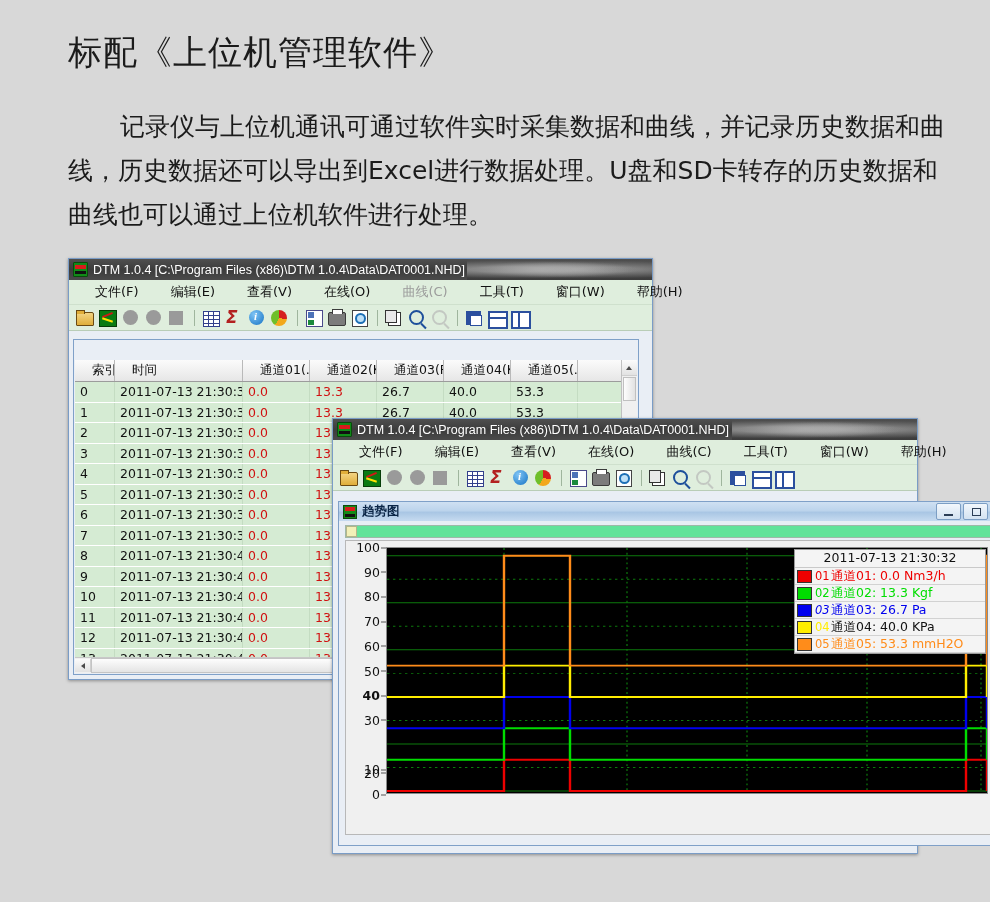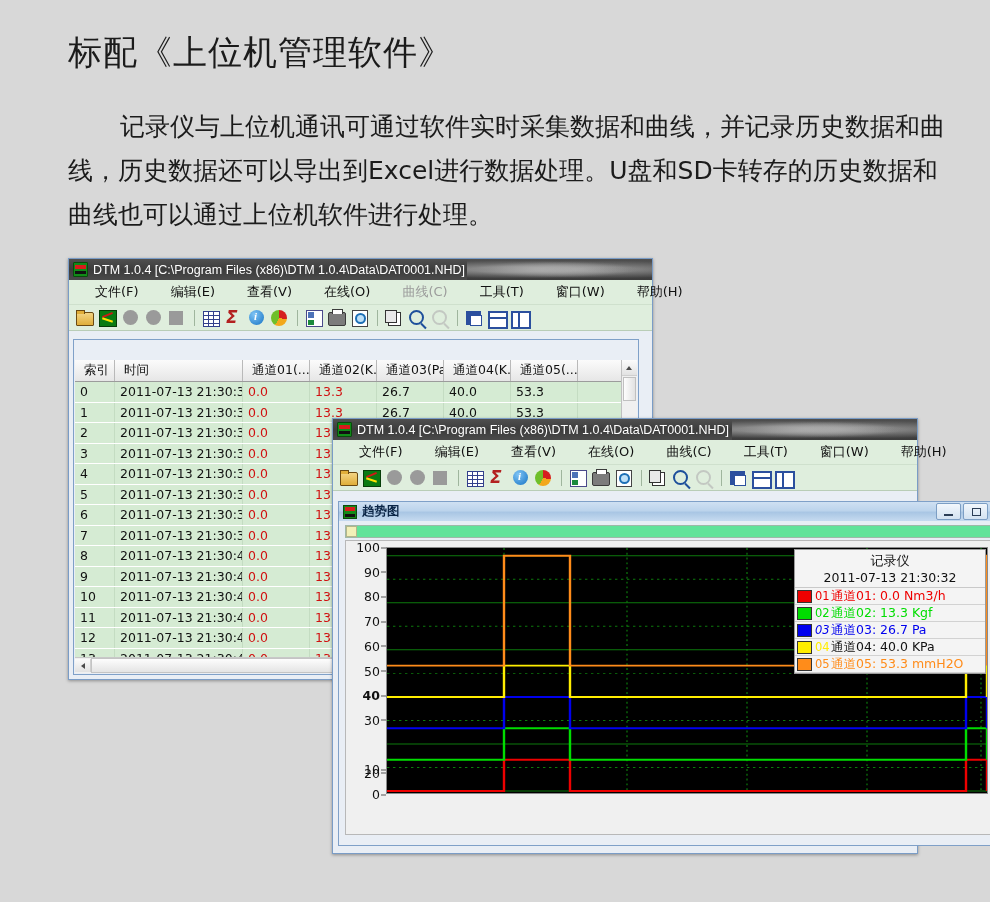--- a/index.html
+++ b/index.html
@@ -131,21 +131,21 @@
   .wbtn.close{background:linear-gradient(to bottom,#e88b8b,#c22b2b);border-color:#8d1c1c;}
   .wbtn .min{position:absolute;left:7px;bottom:3px;width:9px;height:2px;background:#2b3d55;}
   .wbtn .max{position:absolute;left:8px;top:4px;width:7px;height:6px;border:1px solid #2b3d55;}
   .wbtn .x1,.wbtn .x2{position:absolute;left:10px;top:6px;width:10px;height:2px;background:#fff;}
   .wbtn .x1{transform:rotate(45deg);left:6px;}
   .wbtn .x2{transform:rotate(-45deg);left:6px;}
 
   
   .grid{font-family:"DejaVu Sans","Liberation Sans",sans-serif;}
   .grid-head{display:flex;height:21px;background:linear-gradient(to bottom,#fbfbfb,#e6e6e6);border-bottom:1px solid #9c9c9c;}
-  .gh{font-size:12.5px;color:#111;display:flex;align-items:center;padding-left:9px;
+  .gh{font-size:12.5px;color:#111;display:flex;align-items:center;padding-left:17px;
       border-right:1px solid #b9b9b9;box-sizing:border-box;overflow:hidden;white-space:nowrap;}
   .grow{display:flex;height:19.5px;background:#d5ebd3;border-bottom:1px solid #ffffff;}
   .gc{font-size:12.5px;color:#111;display:flex;align-items:center;padding-left:5px;
       border-right:1px solid #c4dcc2;box-sizing:border-box;overflow:hidden;white-space:nowrap;}
   .gc.red{color:#d01010;}
   .vscroll{width:15px;background:#f0f0f0;border-left:1px solid #c0c0c0;position:relative;}
   .vscroll .up{position:absolute;top:0;left:0;right:0;height:15px;background:linear-gradient(to bottom,#fbfbfb,#e2e2e2);border-bottom:1px solid #cfcfcf;}
   .vscroll .up::after{content:"";position:absolute;left:4px;top:6px;border-left:3px solid transparent;border-right:3px solid transparent;border-bottom:4px solid #4a4a4a;}
   .vscroll .thumb{position:absolute;top:17px;left:1px;right:1px;height:22px;background:linear-gradient(to right,#fdfdfd,#e2e2e2);border:1px solid #c0c0c0;}
   .hscroll{height:15px;background:#f0f0f0;border-top:1px solid #c8c8c8;display:flex;align-items:center;}
@@ -553,21 +553,20 @@
             <path d="M 0 253 L 97.5 253 L 97.5 220.415 L 152.5 220.415 L 152.5 253 L 482.5 253 L 482.5 220.415 L 500 220.415 L 500 253 L 500 253" fill="none" stroke="#ee0000" stroke-width="2"></path>
             <path d="M 0 220.415 L 97.5 220.415 L 97.5 187.58499999999998 L 152.5 187.58499999999998 L 152.5 220.415 L 482.5 220.415 L 482.5 187.58499999999998 L 500 187.58499999999998 L 500 220.415 L 500 220.415" fill="none" stroke="#00dd00" stroke-width="2"></path>
             <path d="M 0 187.58499999999998 L 97.5 187.58499999999998 L 97.5 155 L 152.5 155 L 152.5 187.58499999999998 L 482.5 187.58499999999998 L 482.5 155 L 500 155 L 500 187.58499999999998 L 500 187.58499999999998" fill="none" stroke="#0000ee" stroke-width="2"></path>
             <path d="M 0 155 L 97.5 155 L 97.5 122.41500000000002 L 152.5 122.41500000000002 L 152.5 155 L 482.5 155 L 482.5 122.41500000000002 L 500 122.41500000000002 L 500 155 L 500 155" fill="none" stroke="#ffee00" stroke-width="2"></path>
             <path d="M 0 122.41500000000002 L 97.5 122.41500000000002 L 97.5 8 L 152.5 8 L 152.5 122.41500000000002 L 482.5 122.41500000000002 L 482.5 8 L 500 8 L 500 122.41500000000002 L 500 122.41500000000002" fill="none" stroke="#ff8c1a" stroke-width="2"></path>
           </svg>
       </div>
 
 
       <div class="legend" style="right:8px;top:8px;width:190px;">
-        <div class="lg-title">记录仪</div>
         <div class="lg-sub">2011-07-13 21:30:32</div>
         <div id="legend-rows">
             <div class="lg-row">
               <span class="lg-sw" style="background: rgb(238, 0, 0);"></span>
               <span class="lg-num" style="color: rgb(238, 0, 0);">01</span>
               <span class="lg-txt" style="color: rgb(238, 0, 0);">通道01: 0.0 Nm3/h</span>
             </div>
             <div class="lg-row">
               <span class="lg-sw" style="background: rgb(0, 221, 0);"></span>
               <span class="lg-num" style="color: rgb(0, 221, 0);">02</span>

